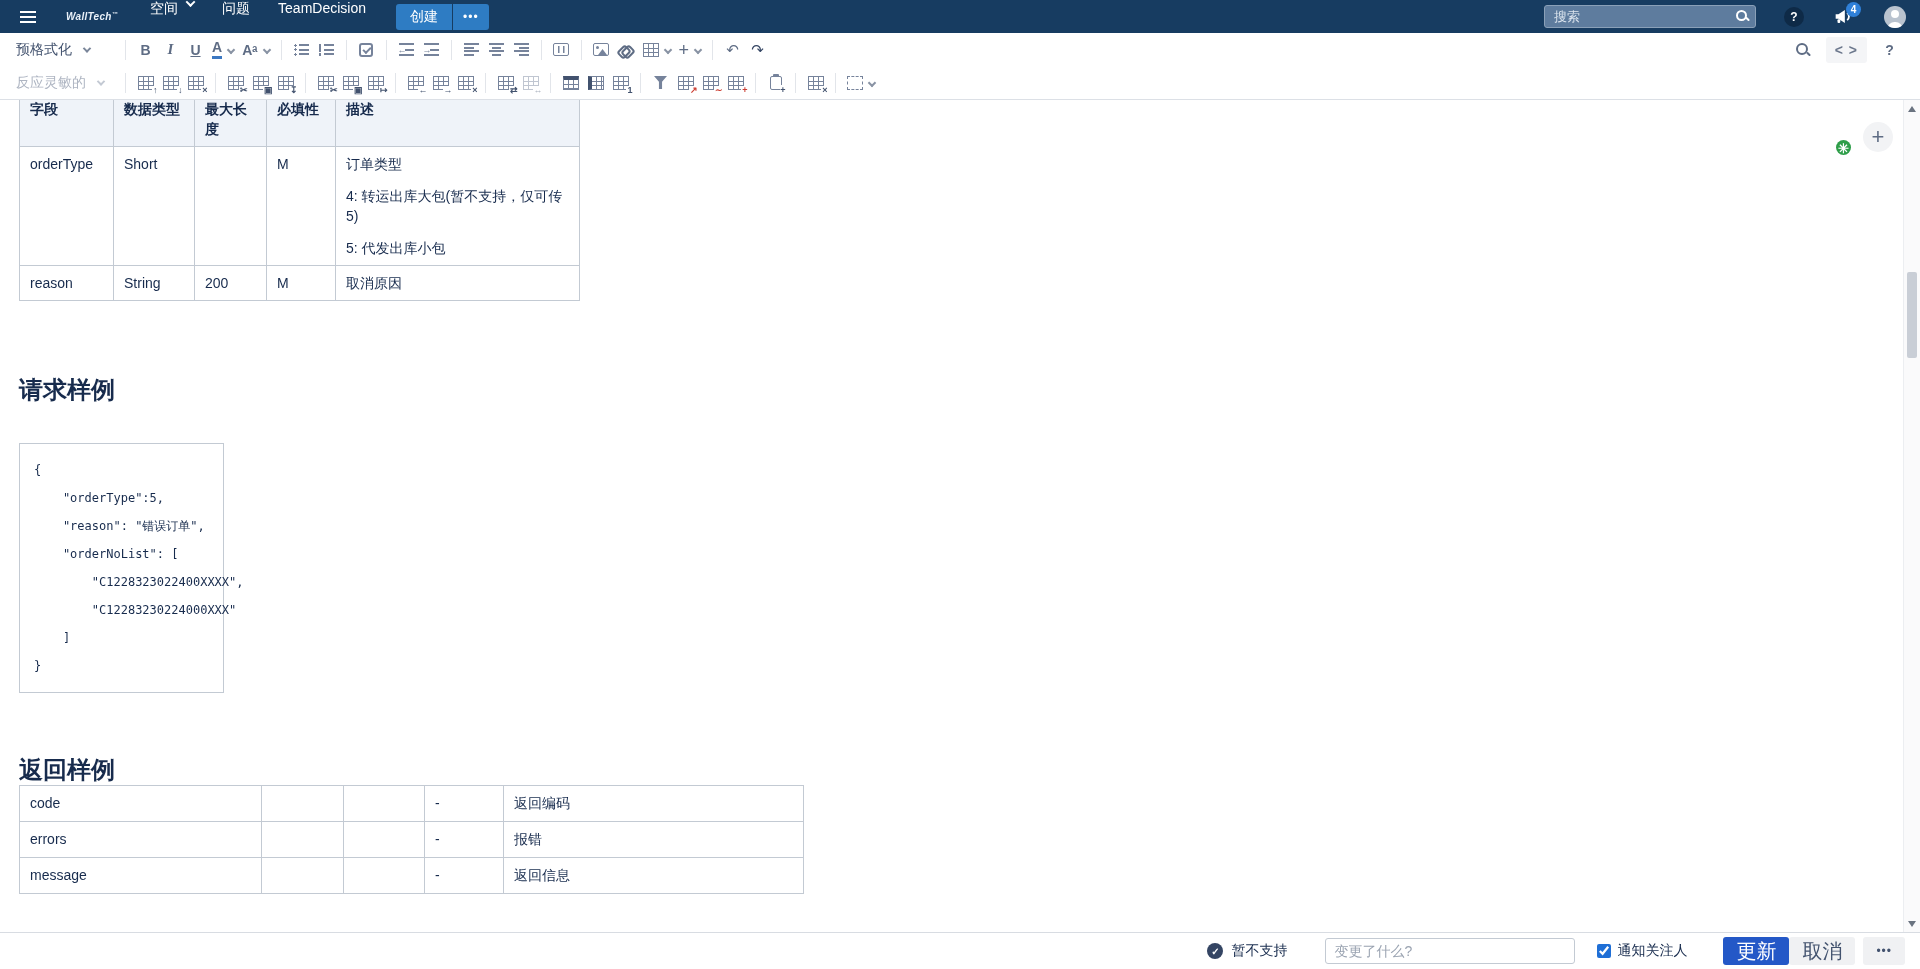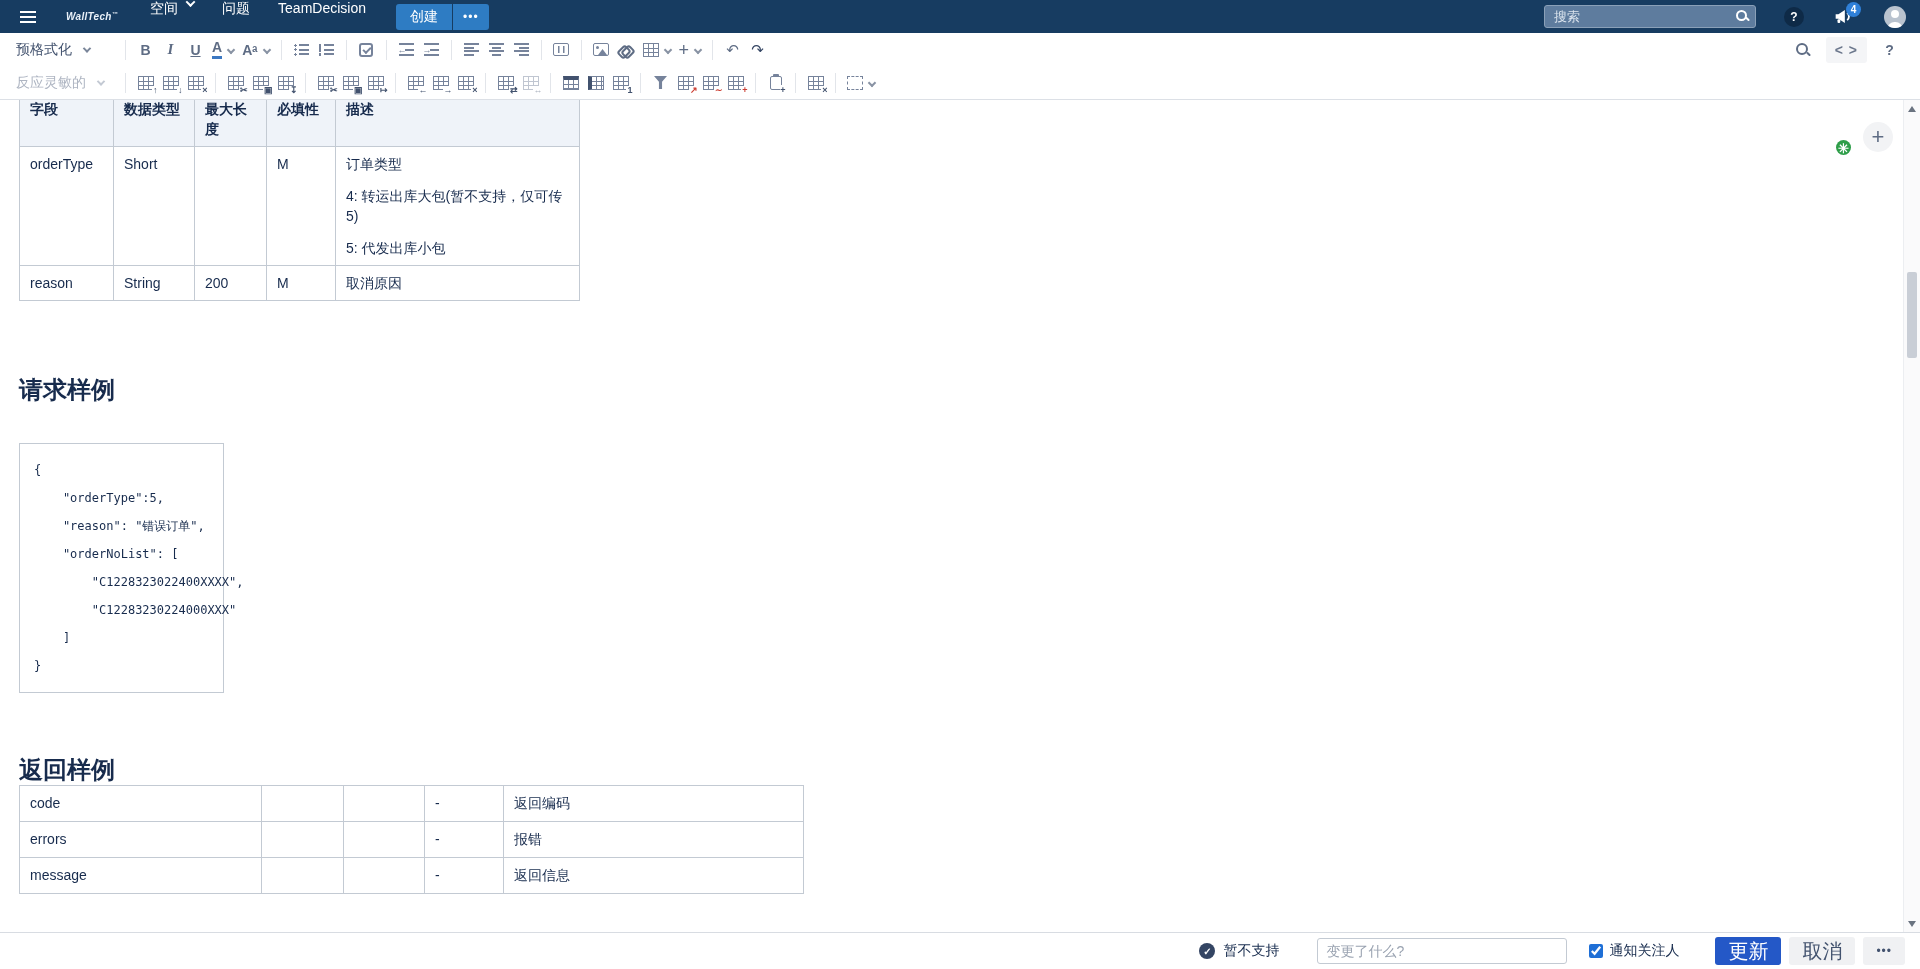--- a/index.html
+++ b/index.html
@@ -137,21 +137,21 @@
   
   .footer { position:absolute; left:0; right:0; bottom:0; height:37px; background:#fff; border-top:1px solid #D8DCE2; display:flex; align-items:center; font-size:14px; color:#172B4D; }
   .saved { margin-left:auto; display:flex; align-items:center; gap:8px; }
   .saved-ic { width:16px; height:16px; border-radius:50%; background:#344563; color:#fff; font-size:10px; font-weight:700; display:flex; align-items:center; justify-content:center; }
   .note-input { margin-left:38px; width:250px; height:26px; border:1px solid #C3CAD3; border-radius:3px; padding:0 8px; font-size:14px; color:#172B4D; outline:none; font-family:inherit; }
   .note-input::placeholder { color:#9AA3B1; }
   .notify { margin-left:22px; display:flex; align-items:center; gap:6px; cursor:pointer; }
   .notify input { width:14px; height:14px; accent-color:#1F6FD6; cursor:pointer; }
   .f-btn { height:28px; border:none; border-radius:3px; font-size:20px; cursor:pointer; font-family:inherit; padding:0 13px; }
   .f-update { margin-left:36px; background:#2458C7; color:#fff; }
-  .f-cancel { margin-left:8px; background:#F0F1F3; color:#42526E; }
+  .f-cancel { margin-left:0; background:#F0F1F3; color:#42526E; }
   .f-more { margin-left:8px; background:#F0F1F3; color:#42526E; letter-spacing:1px; font-size:12px; margin-right:15px; }
 </style>
 </head>
 <body>
 
 <div class="app">
 
   <header class="nav">
     <span class="hamburger"></span>
     <span class="brand"><span>WallTech</span><sup>™</sup></span>

